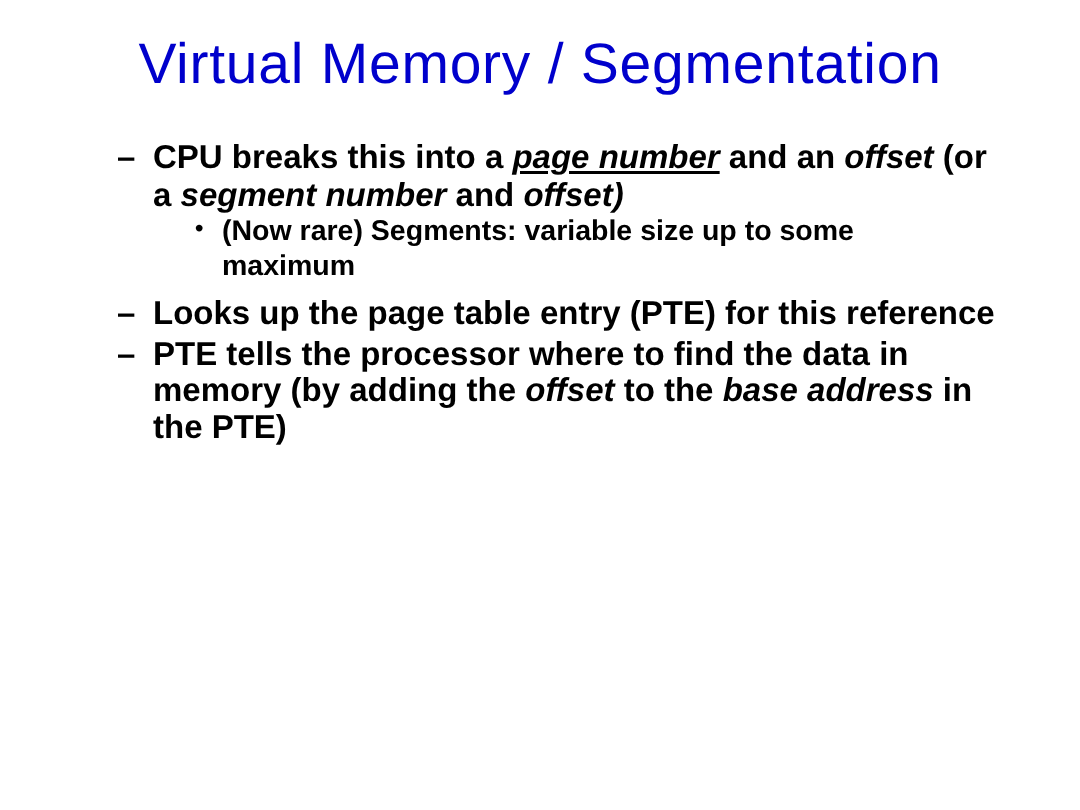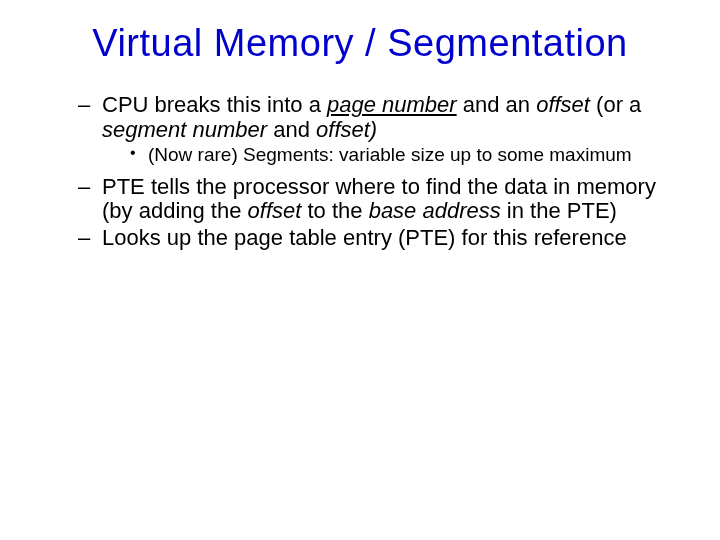--- a/index.html
+++ b/index.html
@@ -43,20 +43,21 @@
     left: 0;
     top: 0;
     font-size: 25px;
   }
   ul.l2 {
     list-style: none;
     margin: 4px 0 0 0;
     padding: 0 20px 0 48px;
     font-size: 22px;
     line-height: 1.12;
+    font-weight: bold;
   }
   ul.l2 > li {
     position: relative;
     padding-left: 24px;
     margin-bottom: 2px;
   }
   ul.l2 > li::before {
     content: "–";
     position: absolute;
     left: 0;
@@ -91,18 +92,18 @@
   <h1 class="title">Virtual Memory / Segmentation</h1>
 
 
   <ul class="l2">
     <li>
       <span>CPU breaks this into a </span><span class="u i">page number</span><span> and an </span><span class="i">offset</span><span> (or a </span><span class="i">segment number</span><span> and </span><span class="i">offset)</span>
       <ul class="l3">
         <li>(Now rare) Segments: variable size up to some maximum</li>
       </ul>
     </li>
+    <li>Looks up the page table entry (PTE) for this reference</li>
     <li>
       <span>PTE tells the processor where to find the data in memory (by adding the </span><span class="i">offset</span><span> to the </span><span class="i">base address</span><span> in the PTE)</span>
     </li>
-    <li>Looks up the page table entry (PTE) for this reference</li>
   </ul>
 </div>
 
 </body></html>

